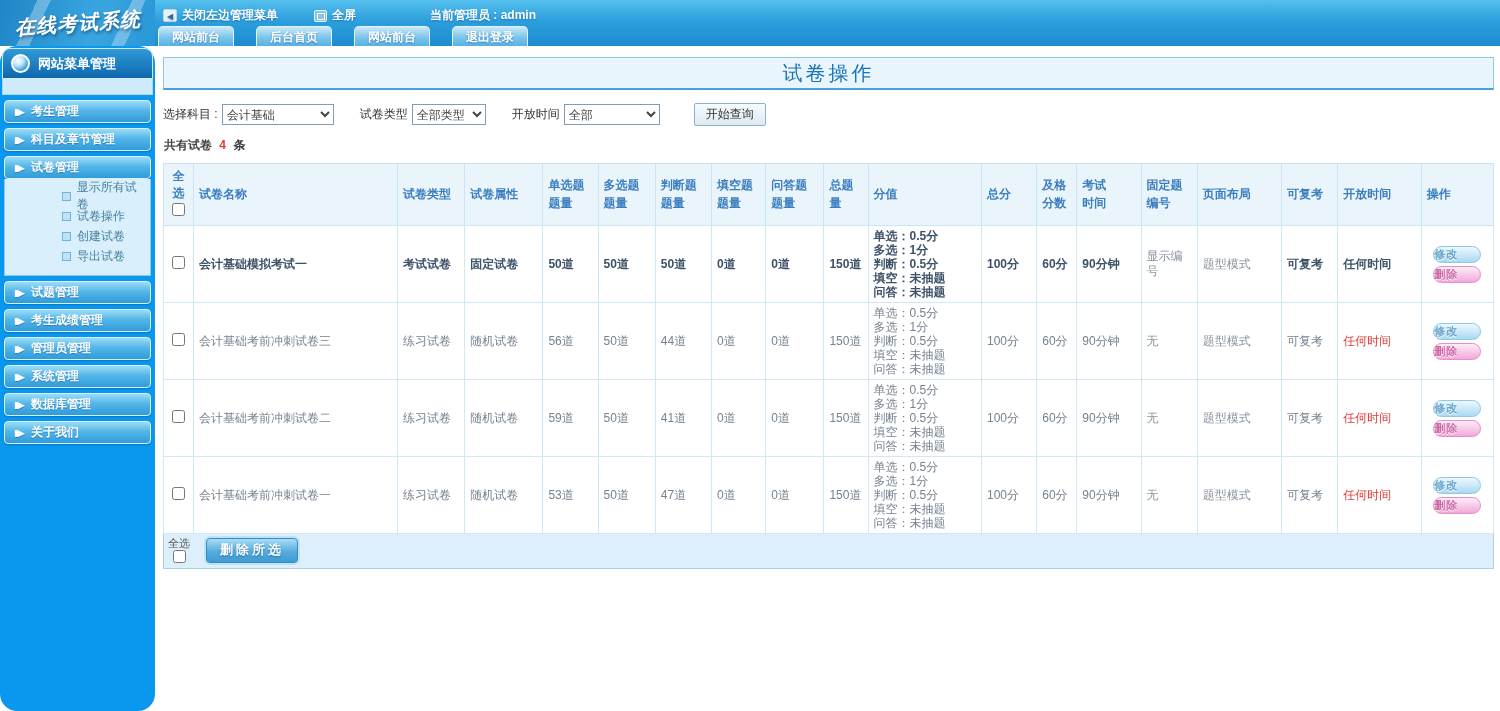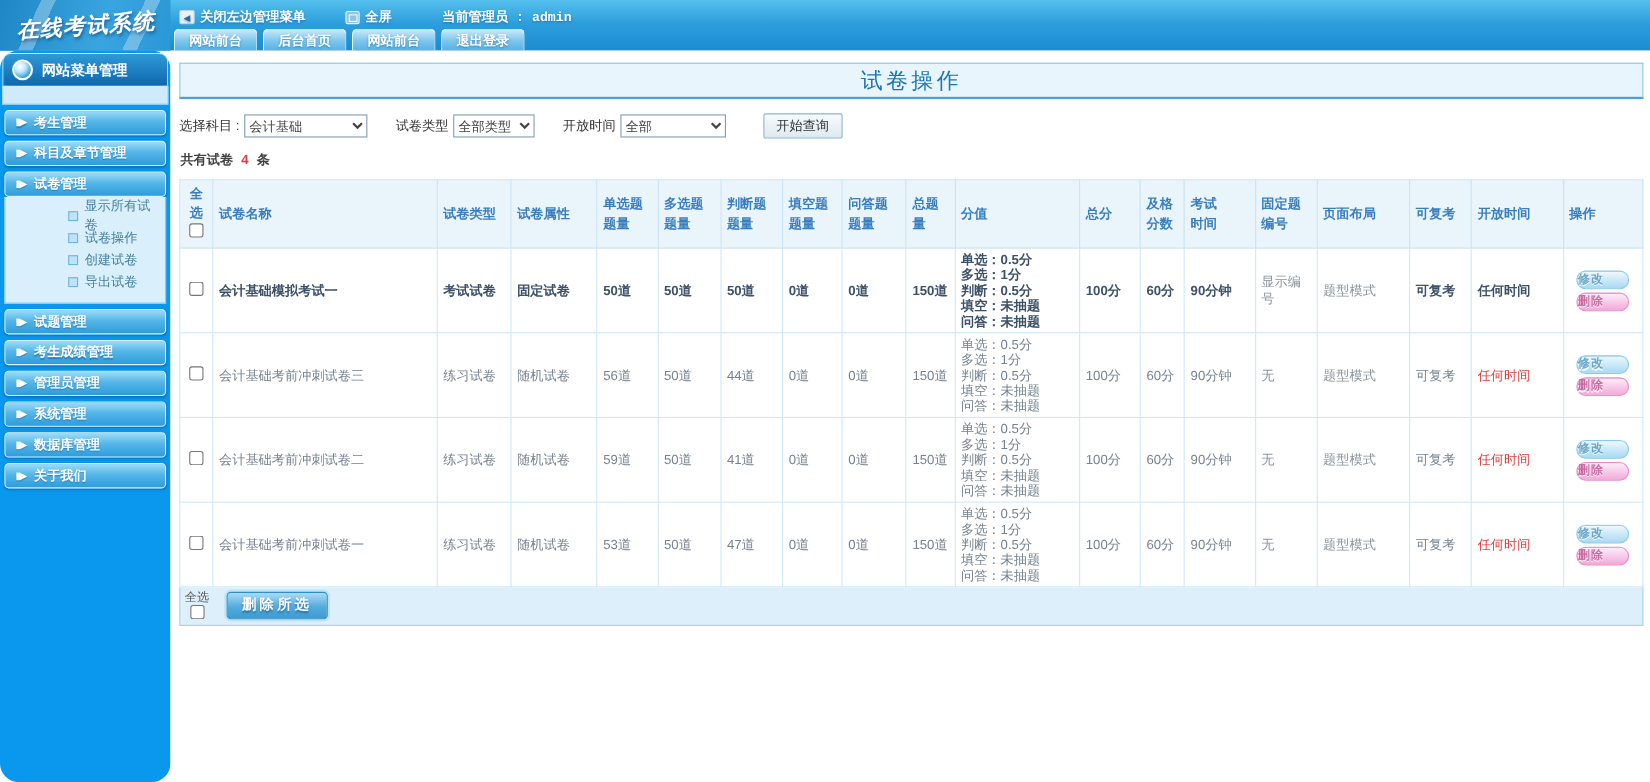--- a/index.html
+++ b/index.html
@@ -18,23 +18,23 @@
   .logo span { position:relative; color:#fff; font-size:20px; font-weight:bold; font-style:italic;
     letter-spacing:1px; transform:rotate(-4deg); text-shadow:1px 2px 3px rgba(0,40,90,.55); }
   .top-links { position:absolute; left:163px; top:7px; display:flex; align-items:center;
     color:#fff; font-weight:bold; font-size:12px; text-shadow:0 1px 2px rgba(0,50,110,.4); }
   .top-link { display:flex; align-items:center; gap:5px; cursor:pointer; }
   .collapse-icon { display:inline-block; width:14px; height:13px; background:#e9f1f7; color:#2b6a9c;
     font-size:8px; line-height:13px; text-align:center; border-radius:2px; border:1px solid #bcd4e4; }
   .fs-icon { display:inline-block; width:13px; height:12px; border:1px solid #e9f1f7; background:#9fccе8;
     background:#8cc4e6; position:relative; border-radius:2px; }
   .fs-icon::after { content:""; position:absolute; left:2px; top:2px; width:6px; height:5px; border:1px solid #f2f8fc; }
-  .admin-label { margin-left:46px;font-family:Liberation Mono, monospace; }
+  .admin-label { margin-left:74px; }
   .gap1 { width:36px; }
-  .tabs { position:absolute; left:158px; bottom:0; display:flex; gap:5px;border-radius:10px; }
+  .tabs { position:absolute; left:158px; bottom:0; display:flex; gap:22px;border-radius:10px; }
   .tab { padding:3px 13px 3px 13px; height:20px; line-height:15px; border:1px solid #e6f5fd; border-bottom:none;
     border-radius:5px 5px 0 0; background:linear-gradient(180deg,#c9e9f9 0%,#7cc5ec 55%,#58b2e3 100%);
     color:#fff; font-weight:bold; font-size:12px; text-shadow:0 1px 2px rgba(0,60,120,.45); cursor:pointer; }
 
   
   .sidebar { position:absolute; left:0; top:46px; width:155px; height:665px; background:#0a98ef;border-radius:17px; }
   .side-header { margin:2px 2px 0 2px; height:30px; border-radius:8px 8px 0 0;
     background:linear-gradient(180deg,#2f9ad8 0%,#0e67ae 100%); border:1px solid #cfeafa; border-bottom:none;
     display:flex; align-items:center; gap:8px; padding-left:8px; color:#fff; font-weight:bold; font-size:13px; }
   .circle-icon { width:19px; height:19px; border-radius:50%; border:2px solid #fff;

